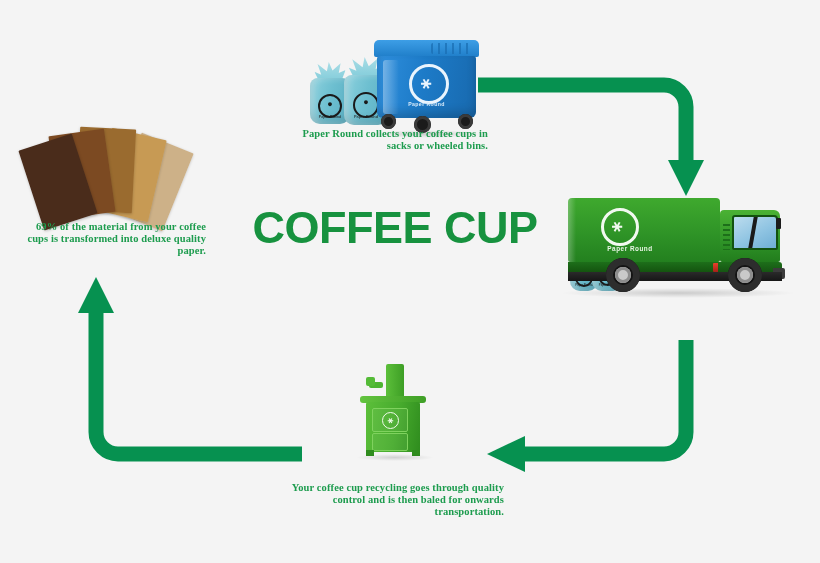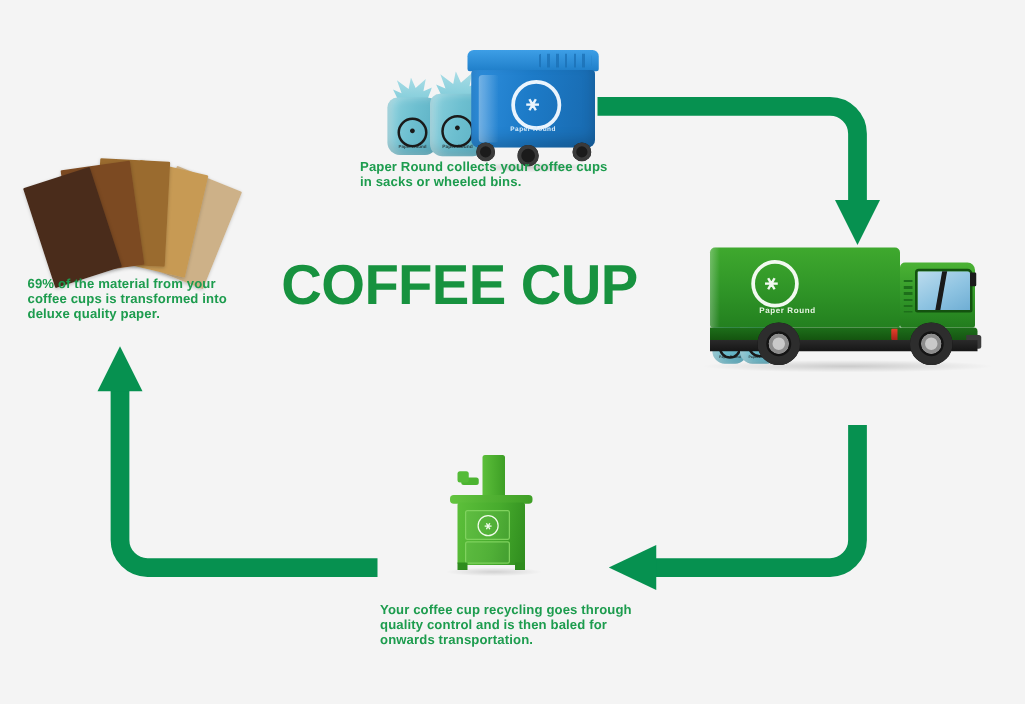--- a/index.html
+++ b/index.html
@@ -8,42 +8,43 @@
     background:#f4f4f4;
     font-family:"Liberation Sans", sans-serif;
     overflow:hidden;
   }
   #stage{position:relative;width:820px;height:563px;background:#f4f4f4;}
 
   
   .title{
     position:absolute;
     left:225px; top:204px; width:340px;
-    text-align:left;
+    text-align:center;
     color:#17923f;
     font-weight:bold;
     font-size:45px;
     line-height:48px;
     letter-spacing:-0.5px;
   }
   .title .l2{display:block;}
 
   
   .caption{
     position:absolute;
     color:#1d9c4e;
     font-weight:bold;
     font-size:10.5px;
     line-height:12.2px;
-    text-align:left;
+    text-align:right;
     letter-spacing:0.1px;
+    font-family:Liberation Serif, serif;
   }
   #cap-collect{left:288px; top:128px; width:200px;}
   #cap-truck{left:595px; top:298px; width:192px;}
-  #cap-bale{left:304px; top:482px; width:216px;}
+  #cap-bale{left:288px; top:482px; width:216px;}
   #cap-paper{left:22px; top:221px; width:184px;}
 
   
   #arrows{position:absolute;left:0;top:0;width:820px;height:563px;}
 
   
   #bin{position:absolute;left:374px;top:40px;width:105px;height:95px;}
   .bin-lid{
     position:absolute;left:0;top:0;width:105px;height:17px;
     background:linear-gradient(#3d9ee6,#1f7ec9);

